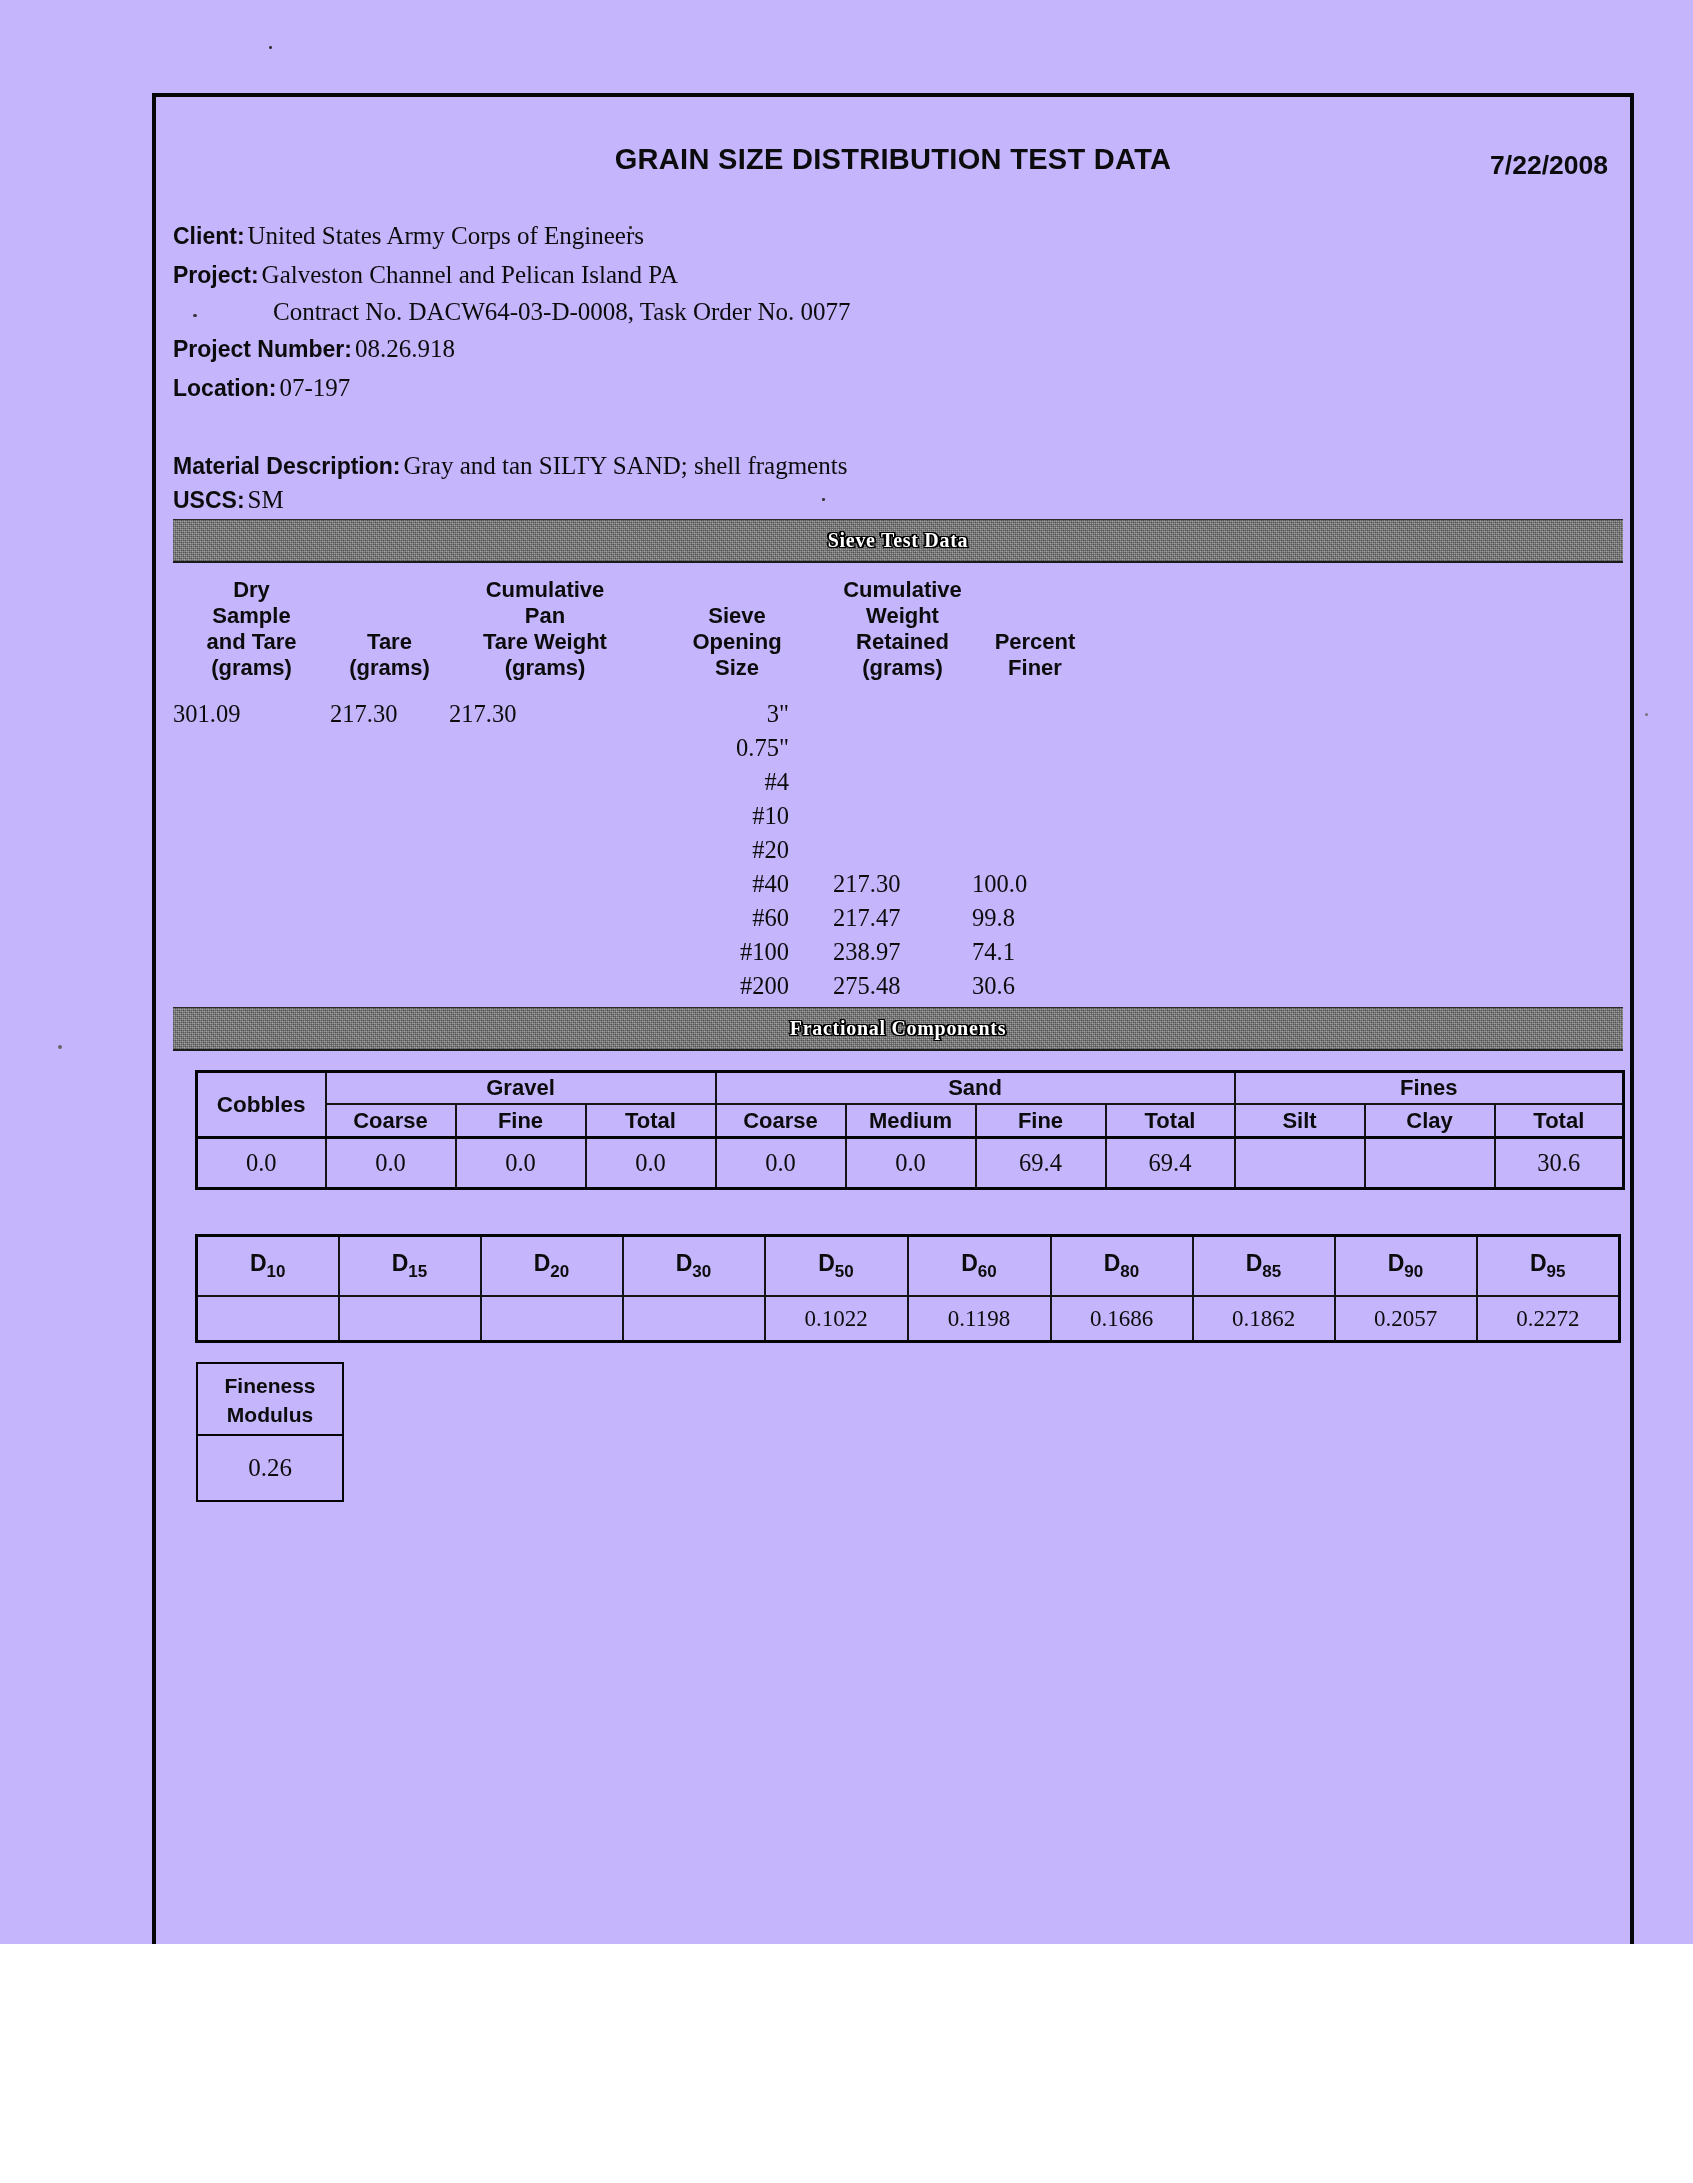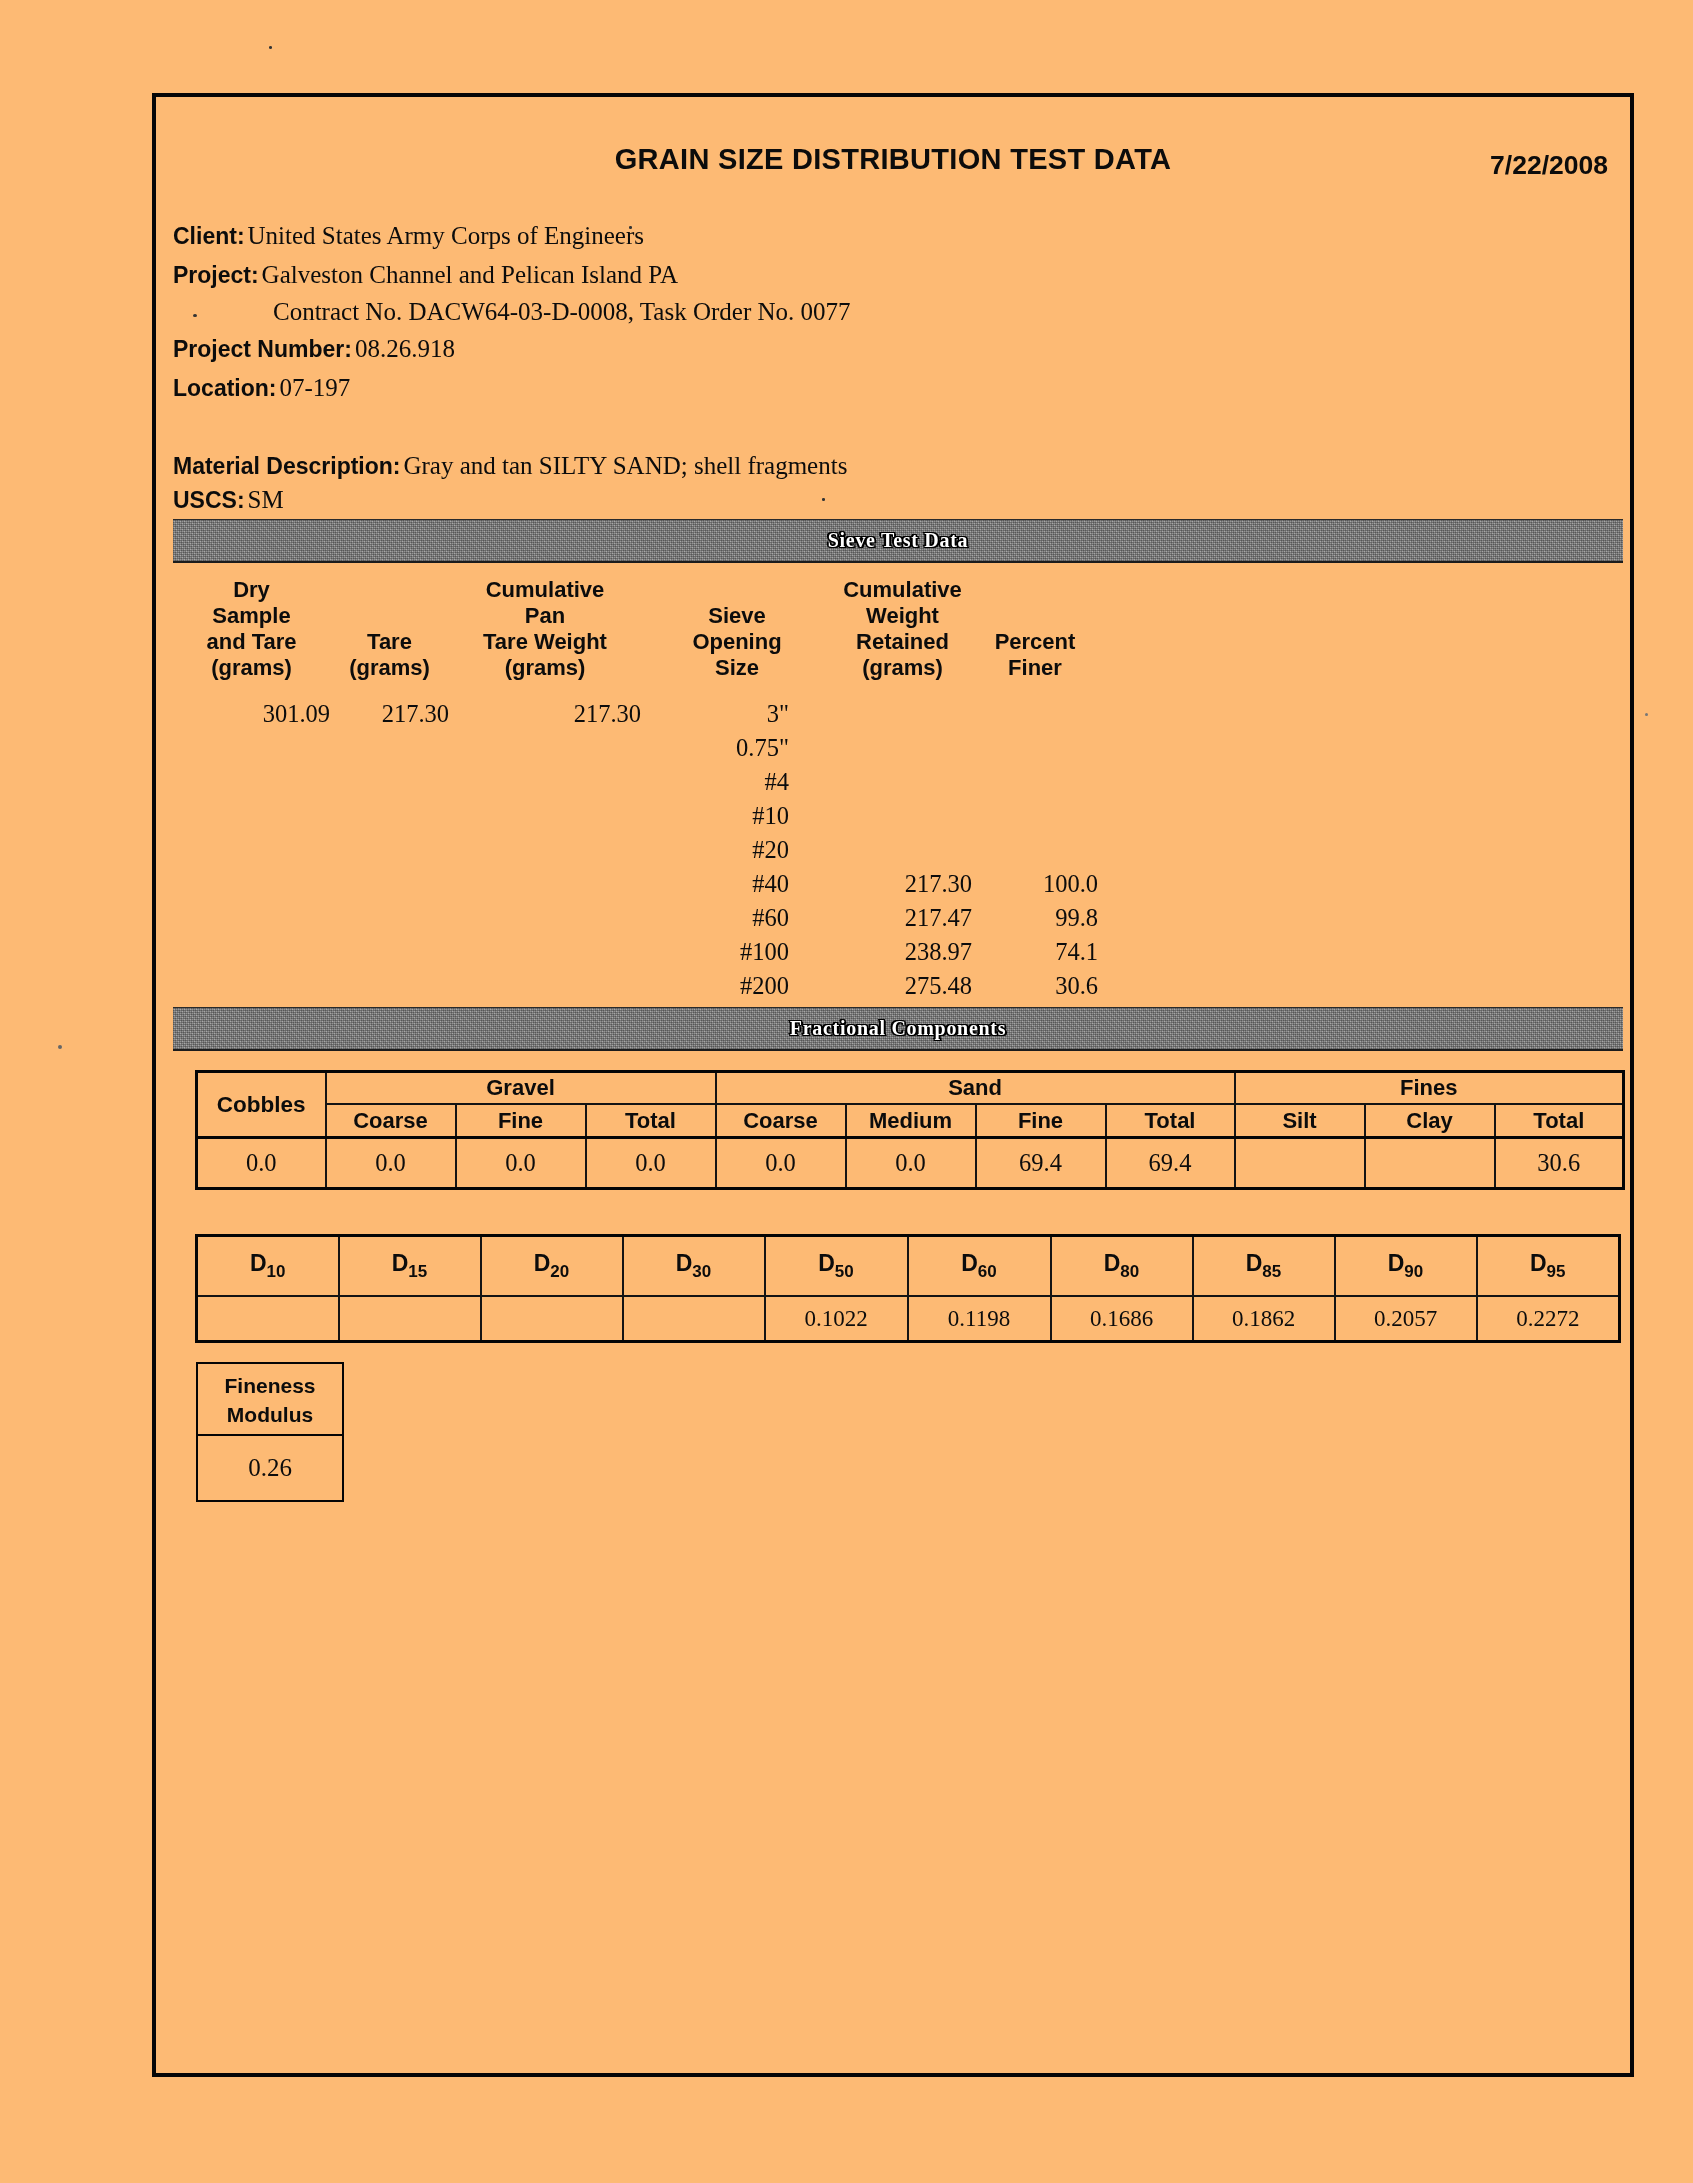--- a/index.html
+++ b/index.html
@@ -1,16 +1,16 @@
 <!DOCTYPE html>
 <html style="font-size:10.6px"><head>
 <meta charset="utf-8">
 <style>
   html,body{margin:0;padding:0;background:#fff;}
-  .page{position:relative;width:1694px;height:2183px;background:#fdba74;overflow:hidden;
+  .page{position:relative;width:1694px;height:1944px;background:#c4b5fd;overflow:hidden;
         font-family:"Liberation Sans",sans-serif;color:#0c0c0c;}
   .border-box{position:absolute;left:152px;top:93px;width:1474px;height:1976px;
         border:4px solid #060606;}
   
   .title{position:absolute;left:152px;top:143px;width:1482px;text-align:center;
         font-weight:bold;font-size:29px;line-height:33px;letter-spacing:0.3px;}
   .date{position:absolute;top:150px;right:86px;font-weight:bold;font-size:26.5px;line-height:30px;}
   
   .info-line{position:absolute;left:173px;width:1442px;height:36px;line-height:36px;white-space:nowrap;}
   .lbl{font-weight:bold;font-size:23px;}
@@ -32,21 +32,21 @@
                     2px 0.7px 0 #000,-2px -0.7px 0 #000;}
   
   .sieve-header{position:absolute;left:173px;top:577px;display:grid;
         grid-template-columns:157px 119px 192px 192px 139px 126px;}
   .sieve-col{display:flex;flex-direction:column;}
   .sieve-col div{height:26px;line-height:26px;text-align:center;
         font-weight:bold;font-size:22px;white-space:nowrap;}
   .sieve-rows{position:absolute;left:173px;top:697px;display:grid;
         grid-template-columns:157px 119px 192px 192px 139px 126px;grid-auto-rows:34px;}
   .sieve-rows span{font-family:"Liberation Serif",serif;font-size:24.5px;line-height:34px;
-        text-align:right;white-space:nowrap;}
+        text-align:left;white-space:nowrap;}
   .sieve-rows span.s-c4{text-align:right;padding-right:44px;}
   
   .frac-table{position:absolute;left:195px;top:1070px;width:1424px;
         border-collapse:collapse;table-layout:fixed;border:3.3px solid #050505;}
   .frac-table th,.frac-table td{border:2px solid #141414;text-align:center;padding:0;}
   .frac-table th{font-weight:bold;font-size:22px;}
   .frac-table .group-row th{height:30px;}
   .frac-table .sub-row th{height:31px;}
   .frac-table .val-row td{height:48px;border-top:3.3px solid #050505;
         font-family:"Liberation Serif",serif;font-size:24.5px;}

